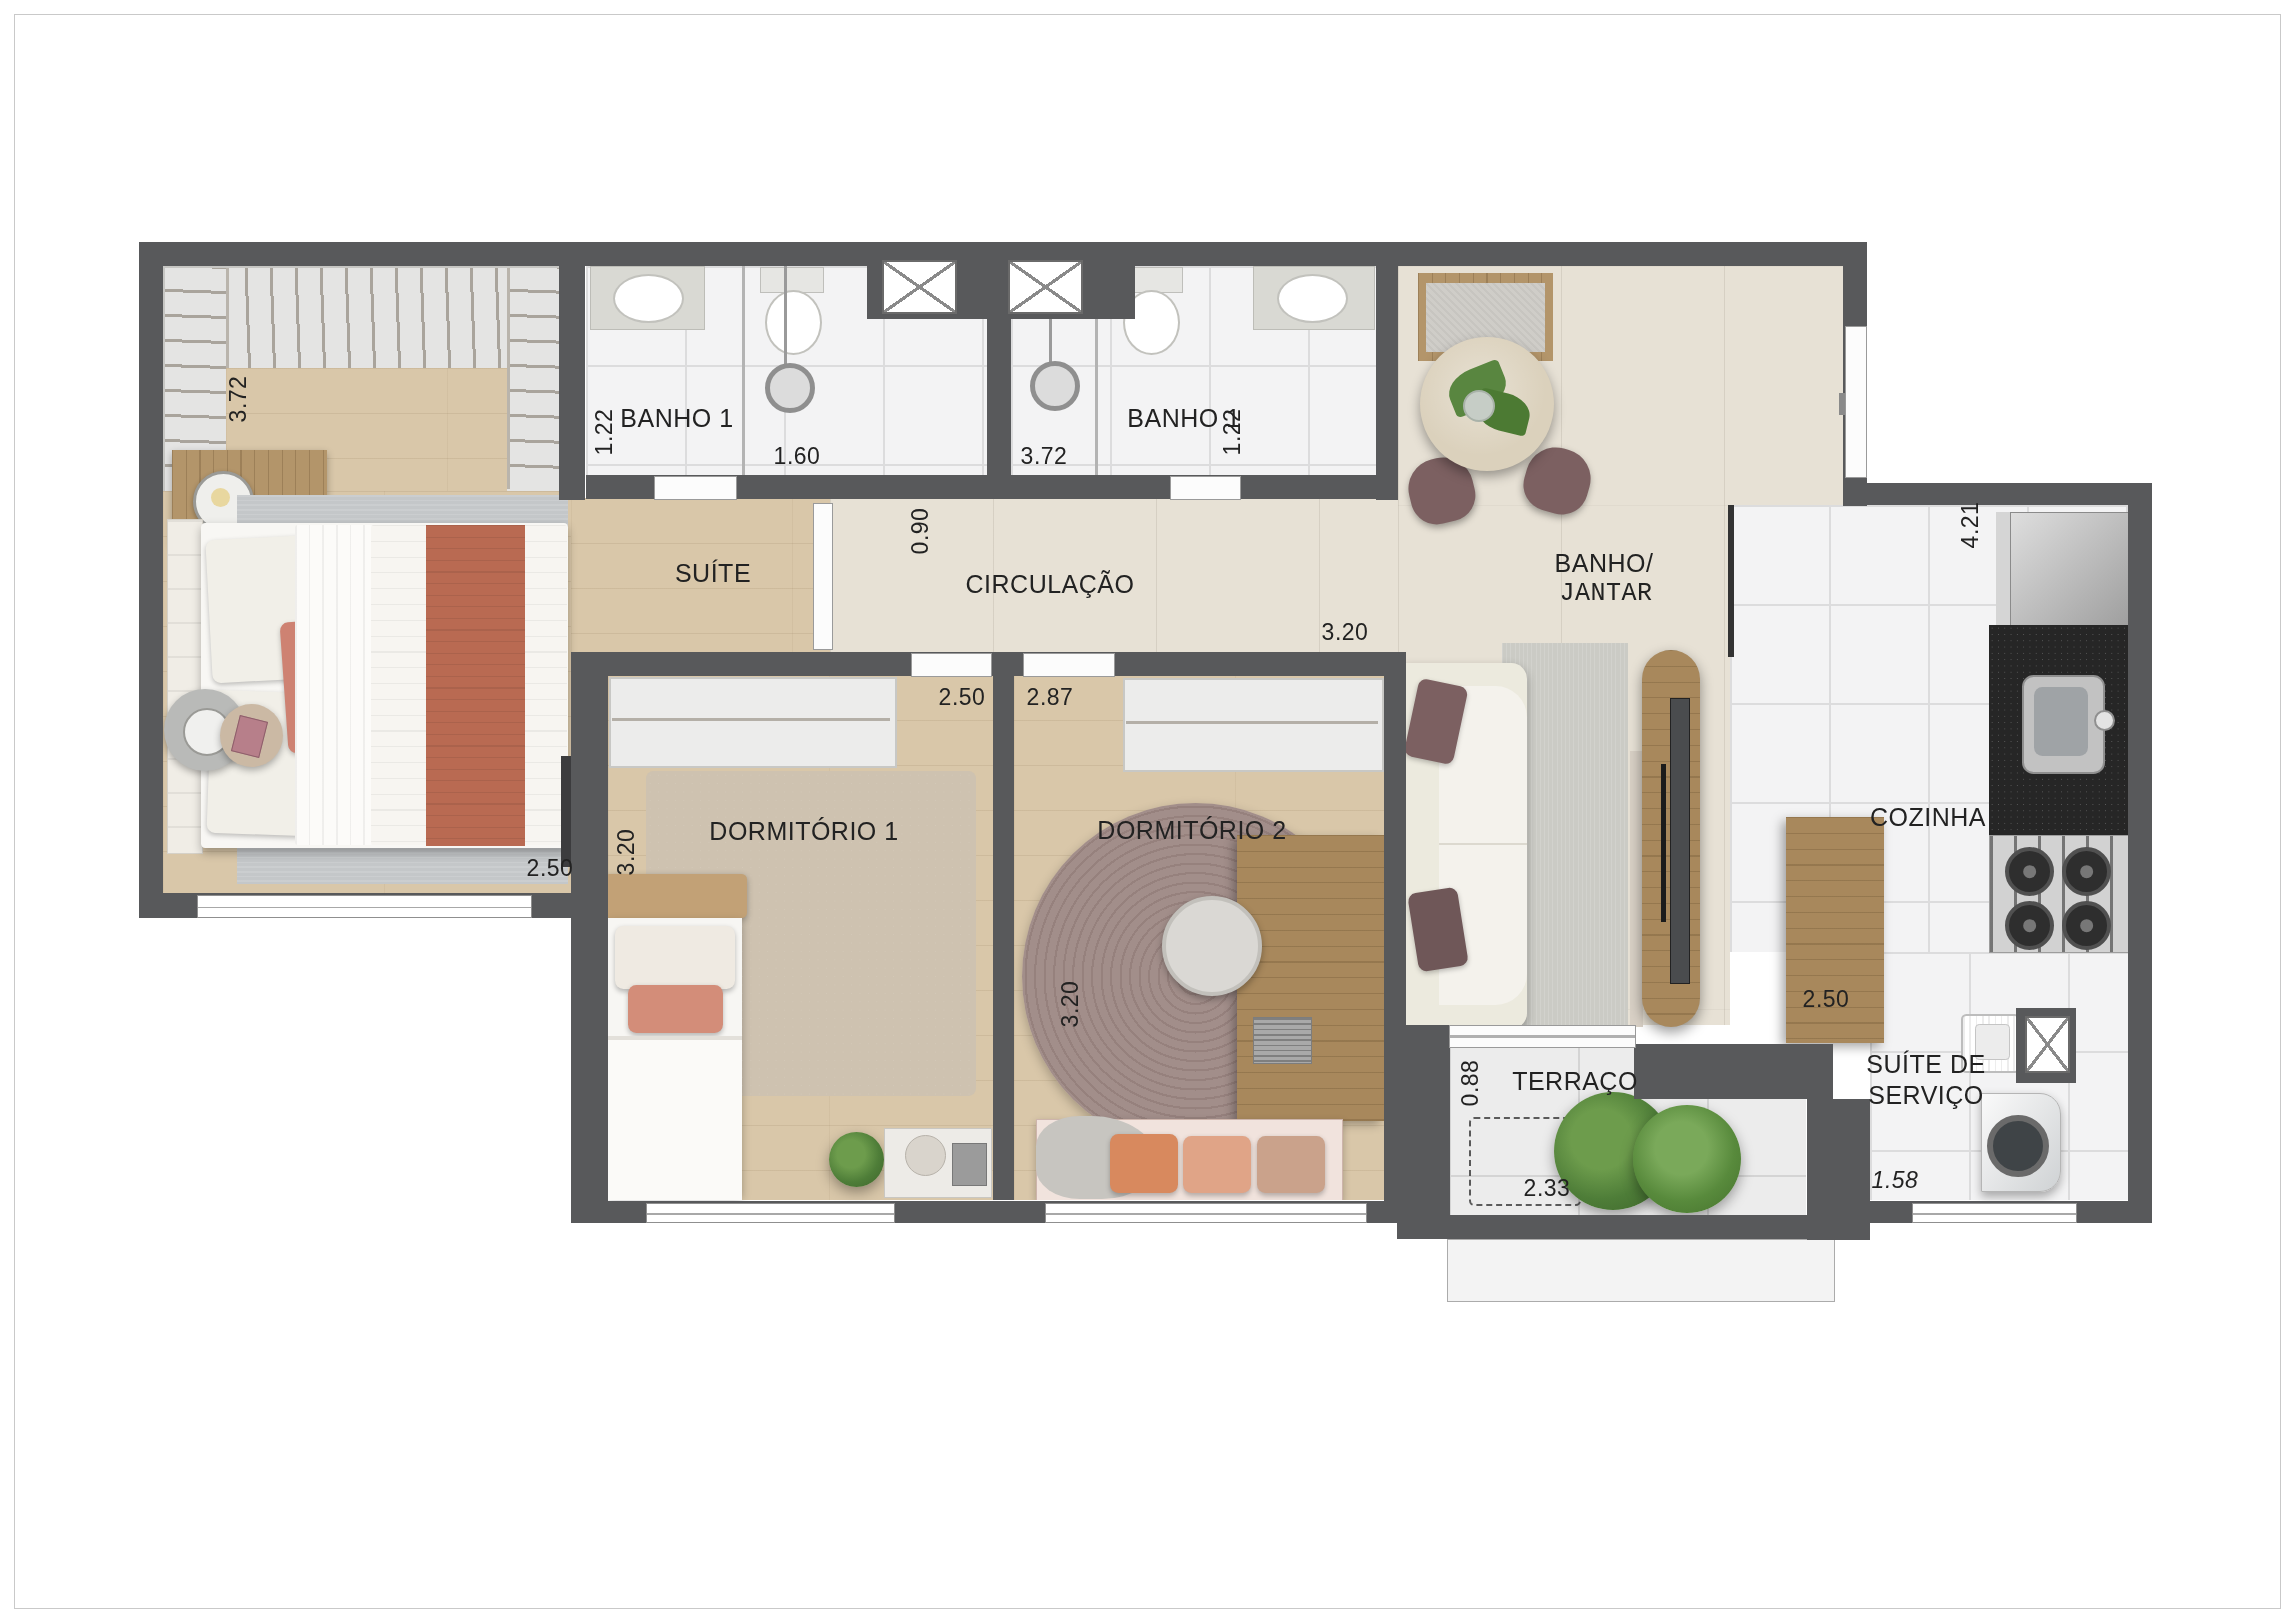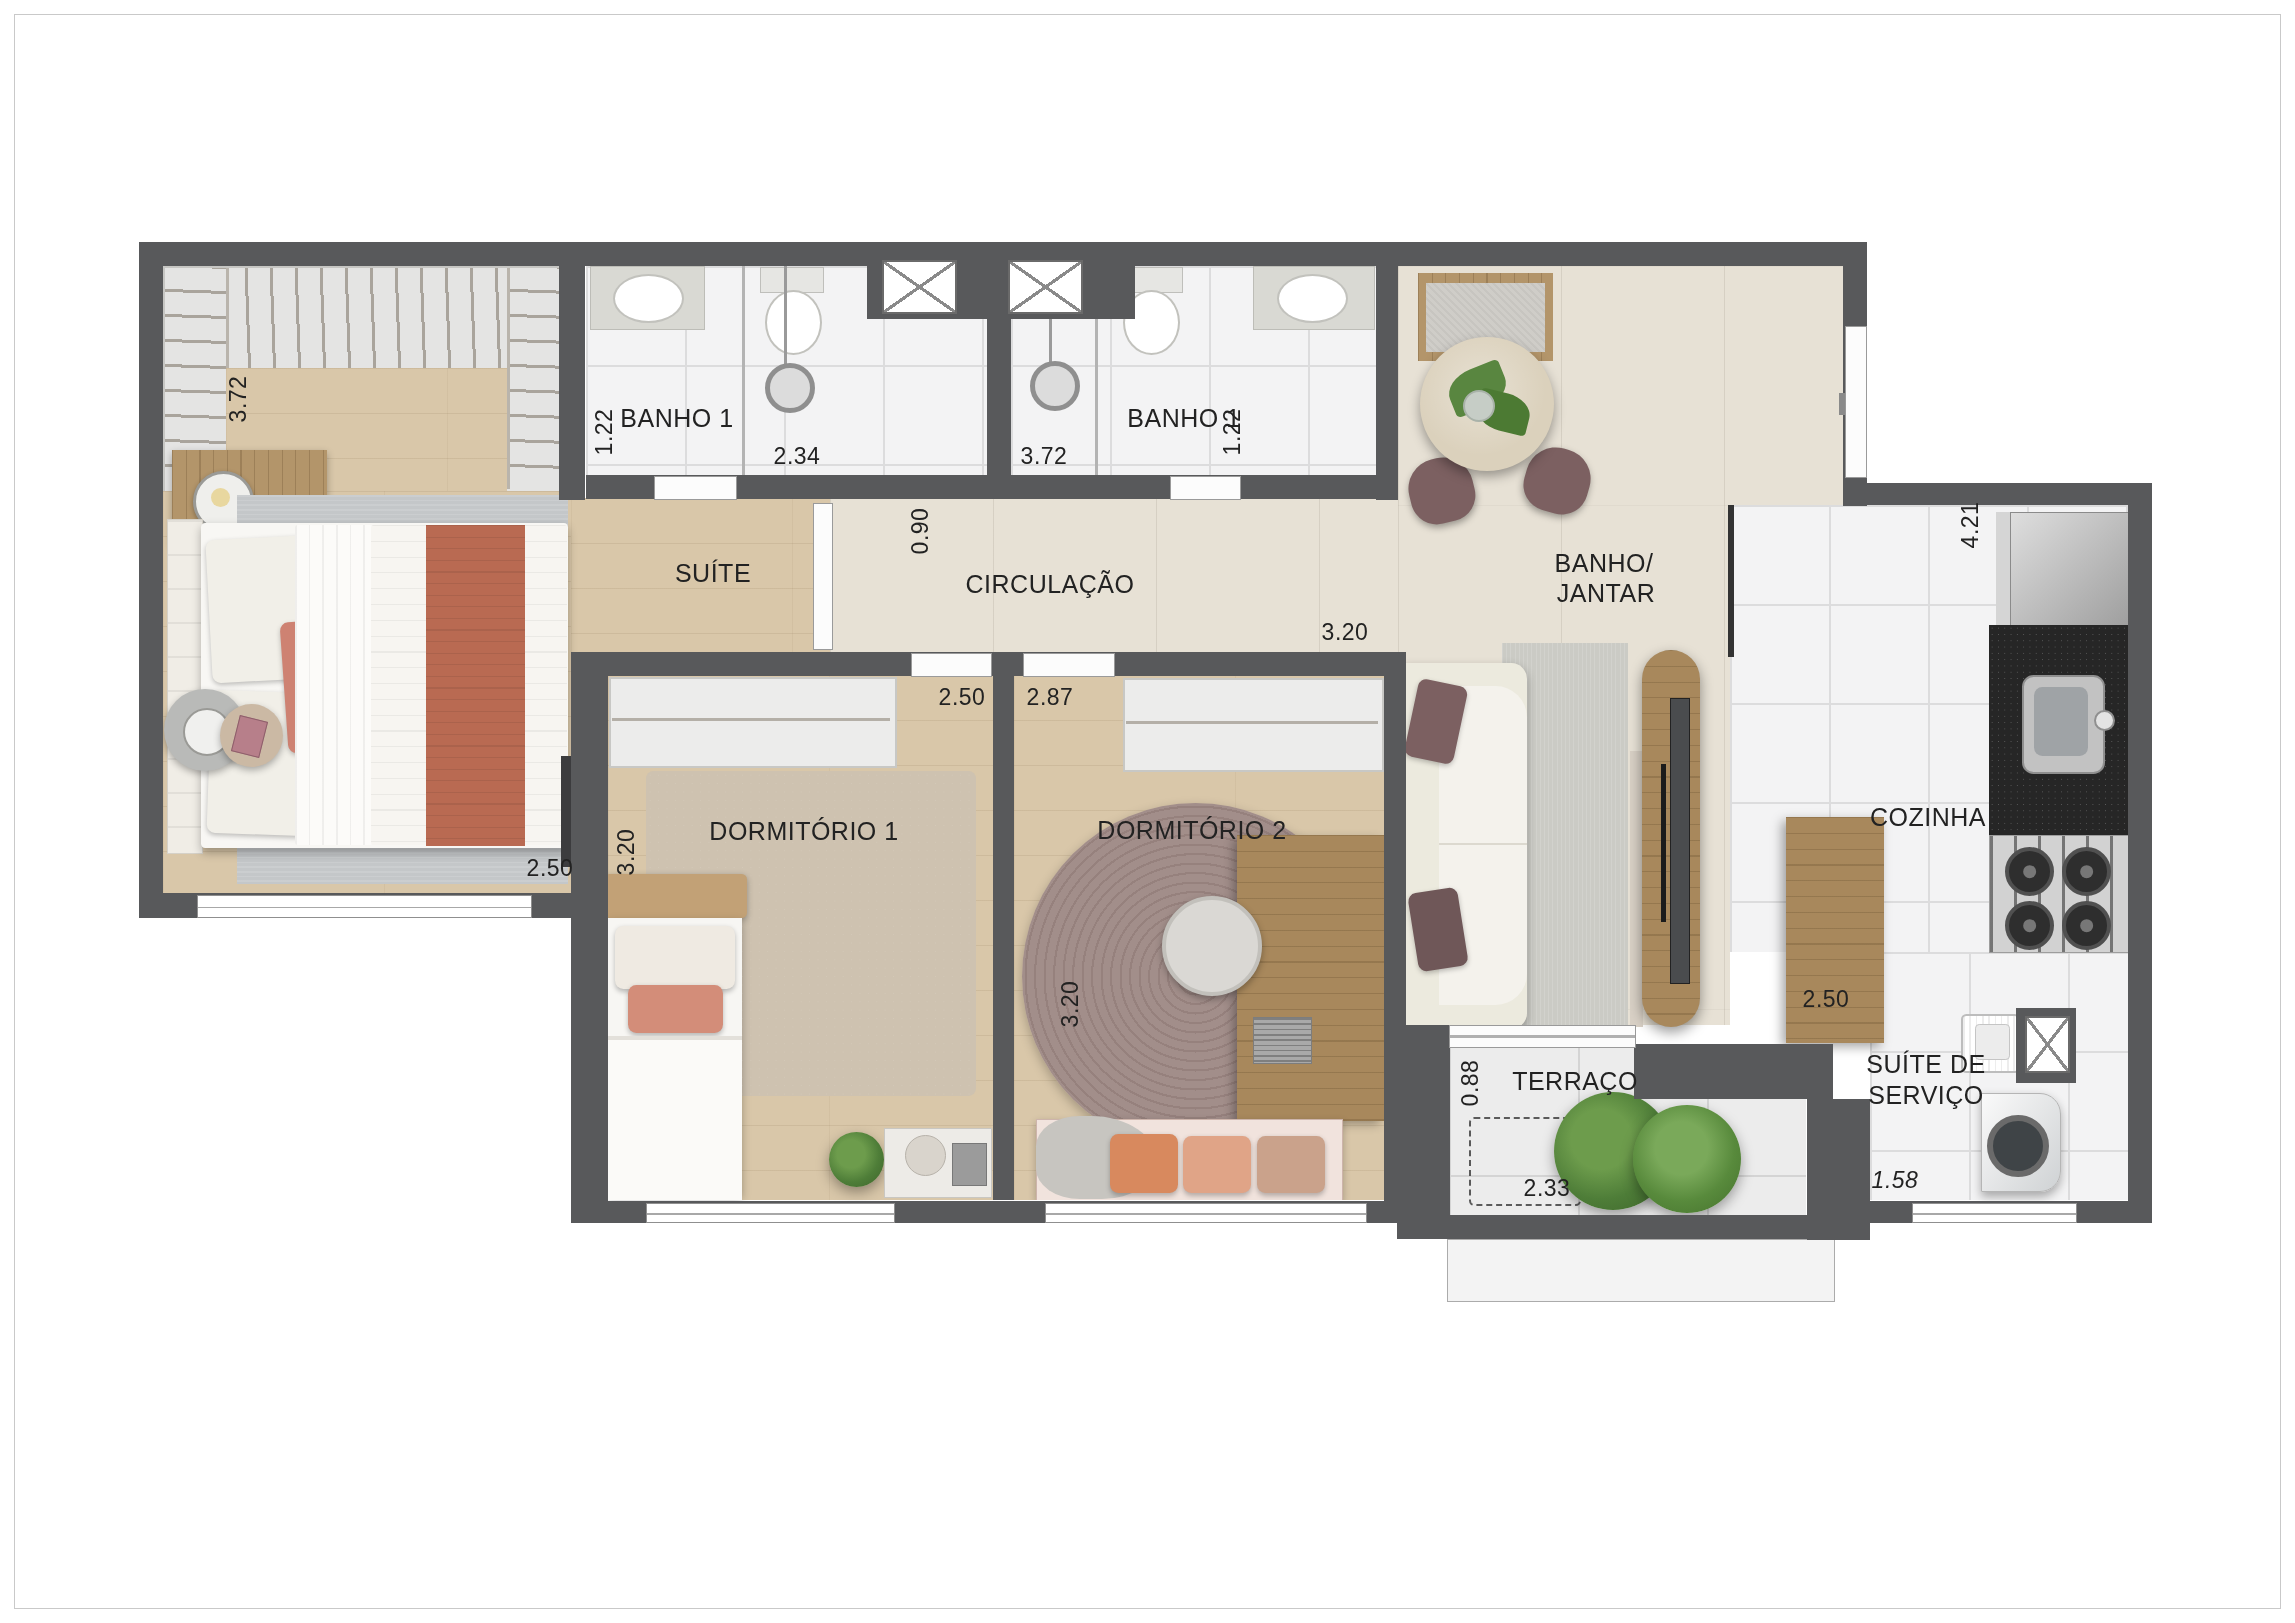--- a/index.html
+++ b/index.html
@@ -216,32 +216,32 @@
   <div class="abs win" style="left:646px;top:1203px;width:247px;height:18px;"></div>
   <div class="abs win" style="left:1045px;top:1203px;width:320px;height:18px;"></div>
   <div class="abs win" style="left:1912px;top:1203px;width:163px;height:18px;"></div>
 
   <div class="dim vert" style="left:238px;top:399px;">3.72</div>
   <div class="label" style="left:713px;top:573px;">SUÍTE</div>
   <div class="dim" style="left:550px;top:868px;">2.50</div>
 
   <div class="dim vert" style="left:604px;top:432px;">1.22</div>
   <div class="label" style="left:677px;top:418px;">BANHO 1</div>
-  <div class="dim" style="left:797px;top:456px;">2.34</div>
+  <div class="dim" style="left:797px;top:456px;">1.60</div>
 
   <div class="dim" style="left:1044px;top:456px;">3.72</div>
   <div class="label" style="left:1184px;top:418px;">BANHO 1</div>
   <div class="dim vert" style="left:1232px;top:432px;">1.22</div>
 
   <div class="dim vert" style="left:920px;top:531px;">0.90</div>
   <div class="label" style="left:1050px;top:584px;">CIRCULAÇÃO</div>
   <div class="dim" style="left:1345px;top:632px;">3.20</div>
 
   <div class="label" style="left:1604px;top:563px;">BANHO/</div>
-  <div class="label" style="left:1606px;top:593px;">JANTAR</div>
+  <div class="label" style="left:1606px;top:593px;font-family:Liberation Mono, monospace;">JANTAR</div>
   <div class="dim" style="left:1826px;top:999px;">2.50</div>
 
   <div class="dim vert" style="left:1970px;top:525px;">4.21</div>
   <div class="label" style="left:1928px;top:817px;">COZINHA</div>
 
   <div class="dim" style="left:962px;top:697px;">2.50</div>
   <div class="dim vert" style="left:626px;top:852px;">3.20</div>
   <div class="label" style="left:804px;top:831px;">DORMITÓRIO 1</div>
 
   <div class="dim" style="left:1050px;top:697px;">2.87</div>

